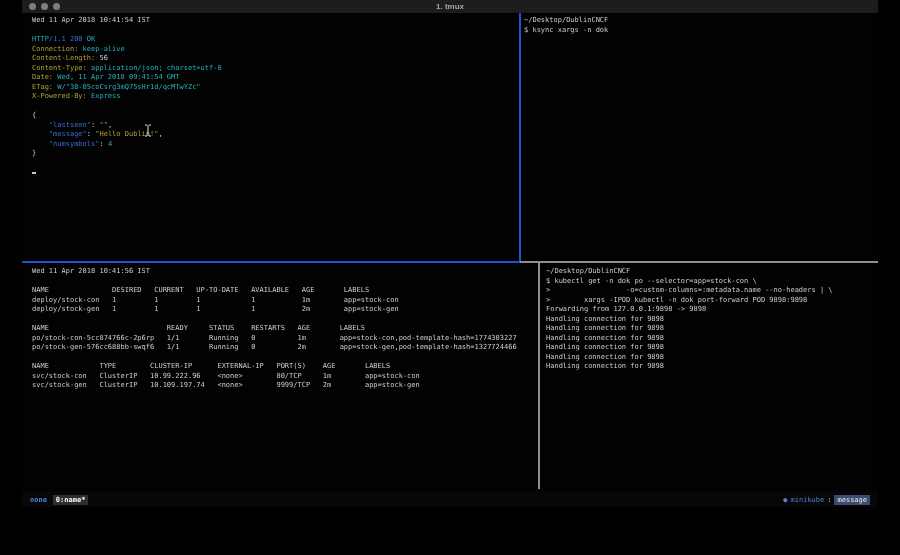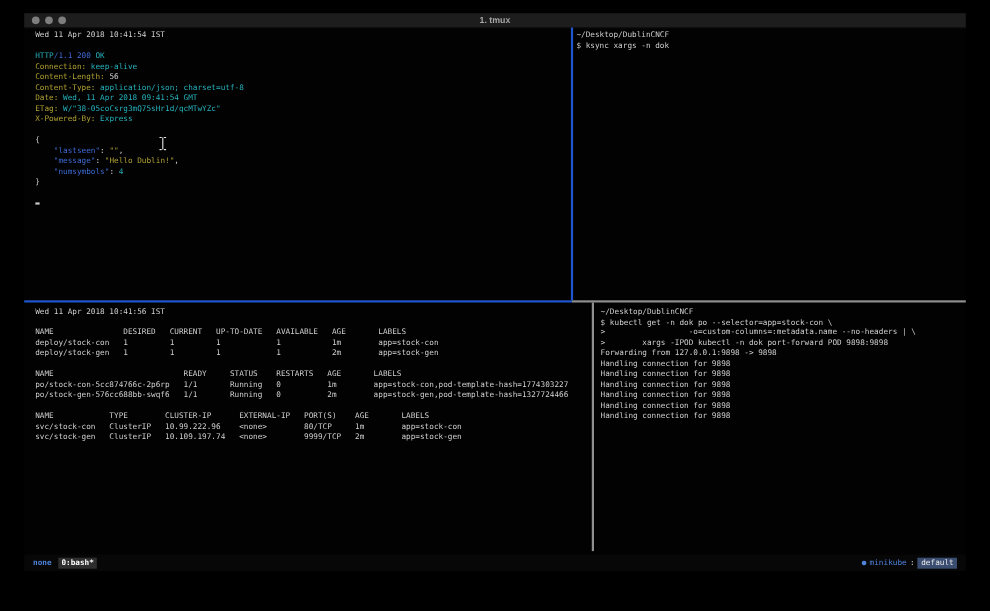--- a/index.html
+++ b/index.html
@@ -2,21 +2,21 @@
 <html style="--fg: #cfcfcf; --yellow: #b1a133; --cyan: #27b2bd; --blue: #3e6bd6; --border-active: #1f55cf; --border-inactive: #8f8f8f; --status-blue: #4f83dc; --traffic: #7e7e7e;"><head>
 <meta charset="utf-8">
 <style>
   html,body { margin:0; padding:0; }
   body {
     width:900px; height:555px; position:relative; overflow:hidden;
     background:#000;
     font-family:"DejaVu Sans Mono", monospace;
   }
   .window {
-    position:absolute; left:22px; top:12px; width:856px; height:507px;
+    position:absolute; left:22px; top:0; width:856px; height:507px;
     background:#020202;
   }
   .titlebar {
     position:absolute; left:0; top:0; right:0; height:13px;
     background:#1d1d1d; border-bottom:1px solid #000;
   }
   .traffic-lights { position:absolute; left:7px; top:3px; display:flex; gap:5px; }
   .tl { width:7px; height:7px; border-radius:50%; background:var(--traffic,#7e7e7e); }
   .title {
     position:absolute; left:0; right:0; top:2px; text-align:center;
@@ -68,26 +68,26 @@
   <div class="pane pane-bl"><div class="tline"><span style="color: rgb(207, 207, 207);">Wed 11 Apr 2018 10:41:56 IST</span></div><div class="tline"><span style="color: rgb(207, 207, 207);"></span></div><div class="tline"><span style="color: rgb(207, 207, 207);">NAME               DESIRED   CURRENT   UP-TO-DATE   AVAILABLE   AGE       LABELS</span></div><div class="tline"><span style="color: rgb(207, 207, 207);">deploy/stock-con   1         1         1            1           1m        app=stock-con</span></div><div class="tline"><span style="color: rgb(207, 207, 207);">deploy/stock-gen   1         1         1            1           2m        app=stock-gen</span></div><div class="tline"><span style="color: rgb(207, 207, 207);"></span></div><div class="tline"><span style="color: rgb(207, 207, 207);">NAME                            READY     STATUS    RESTARTS   AGE       LABELS</span></div><div class="tline"><span style="color: rgb(207, 207, 207);">po/stock-con-5cc874766c-2p6rp   1/1       Running   0          1m        app=stock-con,pod-template-hash=1774303227</span></div><div class="tline"><span style="color: rgb(207, 207, 207);">po/stock-gen-576cc688bb-swqf6   1/1       Running   0          2m        app=stock-gen,pod-template-hash=1327724466</span></div><div class="tline"><span style="color: rgb(207, 207, 207);"></span></div><div class="tline"><span style="color: rgb(207, 207, 207);">NAME            TYPE        CLUSTER-IP      EXTERNAL-IP   PORT(S)    AGE       LABELS</span></div><div class="tline"><span style="color: rgb(207, 207, 207);">svc/stock-con   ClusterIP   10.99.222.96    &lt;none&gt;        80/TCP     1m        app=stock-con</span></div><div class="tline"><span style="color: rgb(207, 207, 207);">svc/stock-gen   ClusterIP   10.109.197.74   &lt;none&gt;        9999/TCP   2m        app=stock-gen</span></div></div>
   <div class="pane pane-br"><div class="tline"><span style="color: rgb(207, 207, 207);">~/Desktop/DublinCNCF</span></div><div class="tline"><span style="color: rgb(207, 207, 207);">$ kubectl get -n dok po --selector=app=stock-con \</span></div><div class="tline"><span style="color: rgb(207, 207, 207);">&gt;                  -o=custom-columns=:metadata.name --no-headers | \</span></div><div class="tline"><span style="color: rgb(207, 207, 207);">&gt;        xargs -IPOD kubectl -n dok port-forward POD 9898:9898</span></div><div class="tline"><span style="color: rgb(207, 207, 207);">Forwarding from 127.0.0.1:9898 -&gt; 9898</span></div><div class="tline"><span style="color: rgb(207, 207, 207);">Handling connection for 9898</span></div><div class="tline"><span style="color: rgb(207, 207, 207);">Handling connection for 9898</span></div><div class="tline"><span style="color: rgb(207, 207, 207);">Handling connection for 9898</span></div><div class="tline"><span style="color: rgb(207, 207, 207);">Handling connection for 9898</span></div><div class="tline"><span style="color: rgb(207, 207, 207);">Handling connection for 9898</span></div><div class="tline"><span style="color: rgb(207, 207, 207);">Handling connection for 9898</span></div></div>
 
   <div class="div-v-top"></div>
   <div class="div-h-left"></div>
   <div class="div-h-right"></div>
   <div class="div-v-bottom"></div>
 
   <div class="statusbar">
     <span class="sb-session">none</span>
-    <span class="sb-window">0:bash*</span>
+    <span class="sb-window">0:name*</span>
     <span class="sb-right">
       <span class="kube-icon">●</span>
       <span class="kube-context">minikube</span>
       <span class="kube-sep">:</span>
-      <span class="kube-ns">default</span>
+      <span class="kube-ns">message</span>
     </span>
   </div>
 </div>
 
 <svg class="mouse-cursor" width="8" height="13" viewBox="0 0 8 13">
   <g stroke="#e8e8e8" stroke-width="1" fill="none">
     <path d="M1 1 H3 M5 1 H7 M4 1 V12 M1 12 H3 M5 12 H7"></path>
   </g>
 </svg>
 

